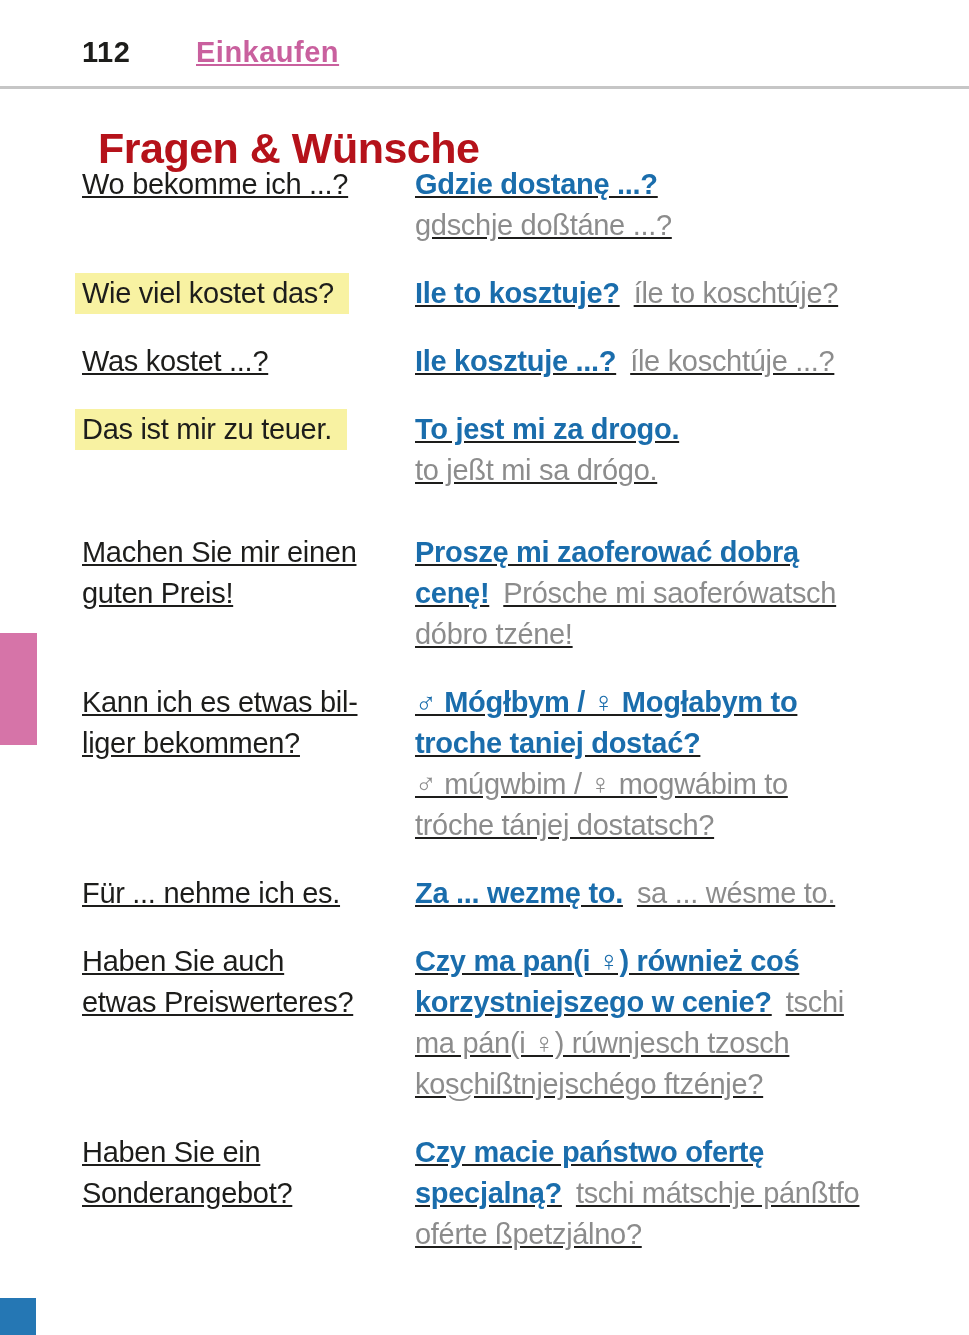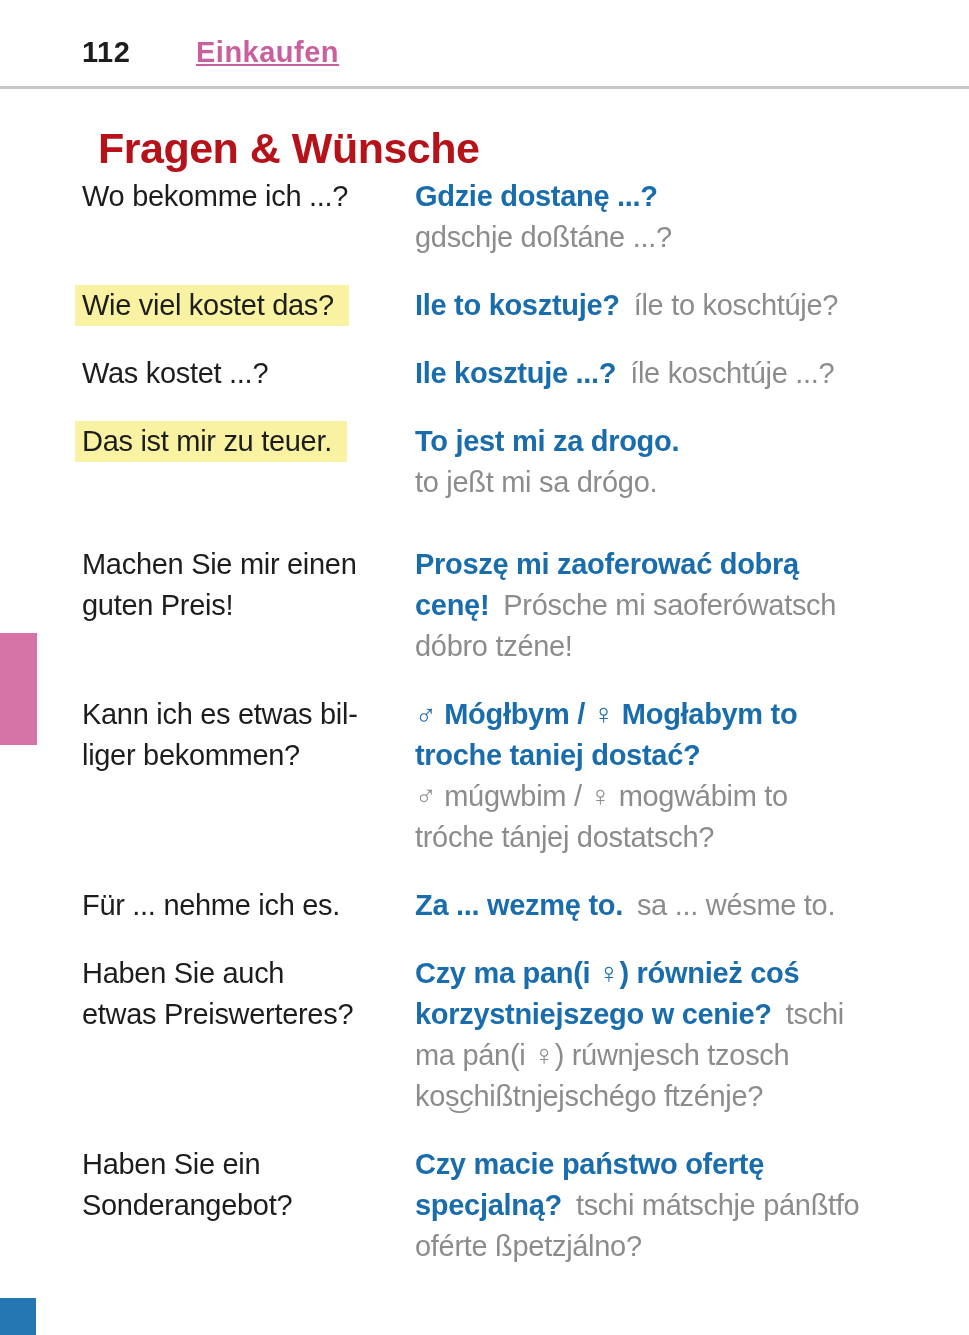--- a/index.html
+++ b/index.html
@@ -21,21 +21,21 @@
   .header-rule {
     position: absolute; top: 86px; left: 0; right: 0;
     height: 3px; background: #c6c6c6;
   }
   .section-title {
     position: absolute; top: 108px; left: 82px;
     font-size: 43px; font-weight: 700; letter-spacing: -0.5px;
     color: var(--red);
   }
   .phrase-list {
-    position: absolute; top: 176px; left: 82px; right: 20px;
+    position: absolute; top: 164px; left: 82px; right: 20px; text-decoration: underline;
   }
   .row { display: flex; margin-bottom: 27px; }
   .row.extra-gap { margin-top: 41px; }
   .col-de { width: 333px; flex: 0 0 333px; }
   .col-pl { flex: 1; }
   .line { line-height: 41px; font-size: 29px; white-space: nowrap; letter-spacing: -0.3px; }
   .hl {
     display: inline-block;
     background: var(--yellow);
     padding: 0 15px 0 7px; margin-left: -7px;

